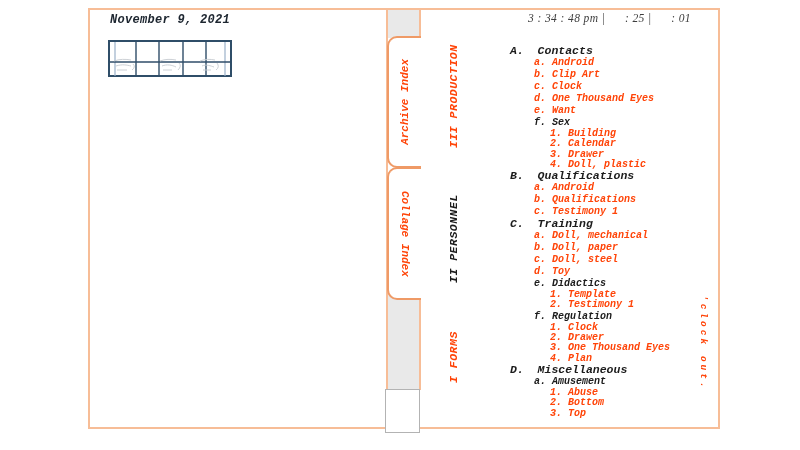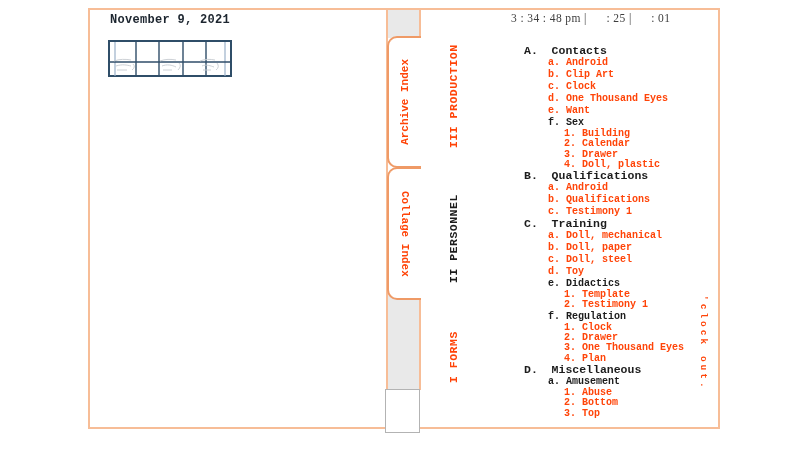--- a/index.html
+++ b/index.html
@@ -1,17 +1,17 @@
 <!DOCTYPE html>
 <html><head>
 <meta charset="utf-8">
 <style>
   html,body{margin:0;padding:0;background:#ffffff;}
   .canvas{position:relative;width:800px;height:450px;background:#ffffff;overflow:hidden;
-          font-family:"Liberation Mono",monospace;}
+          font-family:"Liberation Mono",monospace;font-style:italic;}
   
   .card{position:absolute;left:88px;top:8px;width:628px;height:417px;
         border:2px solid #f7bd97;background:#ffffff;}
   
   .spine-left{position:absolute;left:386px;top:8px;width:2px;height:382px;background:#f7bd97;}
   .spine-right{position:absolute;left:419px;top:8px;width:2px;height:382px;background:#f7bd97;}
   .spine-gap{position:absolute;left:388px;width:31px;background:#e9e9e9;}
   .gap-top{top:10px;height:28px;}
   .gap-bottom{top:294px;height:95px;}
   .spine-bottom-tab{position:absolute;left:385px;top:389px;width:33px;height:42px;
@@ -28,26 +28,26 @@
   .v-down{writing-mode:vertical-rl;}
   
   .vlabel{position:absolute;left:444px;width:18px;display:flex;align-items:center;
           justify-content:center;font-weight:bold;font-size:11.5px;letter-spacing:0.5px;cursor:pointer;}
   .lbl-production{top:44px;height:104px;color:#ff4408;}
   .lbl-personnel{top:186px;height:106px;color:#1c1c1c;}
   .lbl-forms{top:318px;height:78px;color:#ff4408;}
   
   .date{position:absolute;left:110px;top:13px;font-size:12px;font-weight:bold;
         color:#1d2630;letter-spacing:0.3px;}
-  .clock{position:absolute;left:511px;top:12px;font-family:"Liberation Serif",serif;
+  .clock{position:absolute;left:528px;top:12px;font-family:"Liberation Serif",serif;
         font-size:11.5px;color:#3d3d3d;white-space:pre;letter-spacing:0.4px;}
   
   .grid-drawing{position:absolute;left:108px;top:40px;}
   
-  .outline{position:absolute;left:510px;top:45px;width:210px;font-weight:bold;white-space:pre;margin-left:14px;}
+  .outline{position:absolute;left:510px;top:45px;width:210px;font-weight:bold;white-space:pre;}
   .o-item{cursor:default;}
   .o-item.l1{font-size:11.5px;line-height:12px;height:12px;padding-left:0;}
   .o-item.l2{font-size:10px;line-height:12px;height:12px;padding-left:24px;}
   .o-item.l3{font-size:10px;line-height:10.3px;height:10.3px;padding-left:40px;}
   .o-item.ink{color:#1c1c1c;}
   .o-item.accent{color:#ff4408;cursor:pointer;}
   
   .side-note{position:absolute;left:695px;top:284px;height:118px;width:16px;
         display:flex;align-items:center;justify-content:center;
         font-size:9.5px;font-weight:bold;color:#ff4408;letter-spacing:3px;cursor:pointer;}

